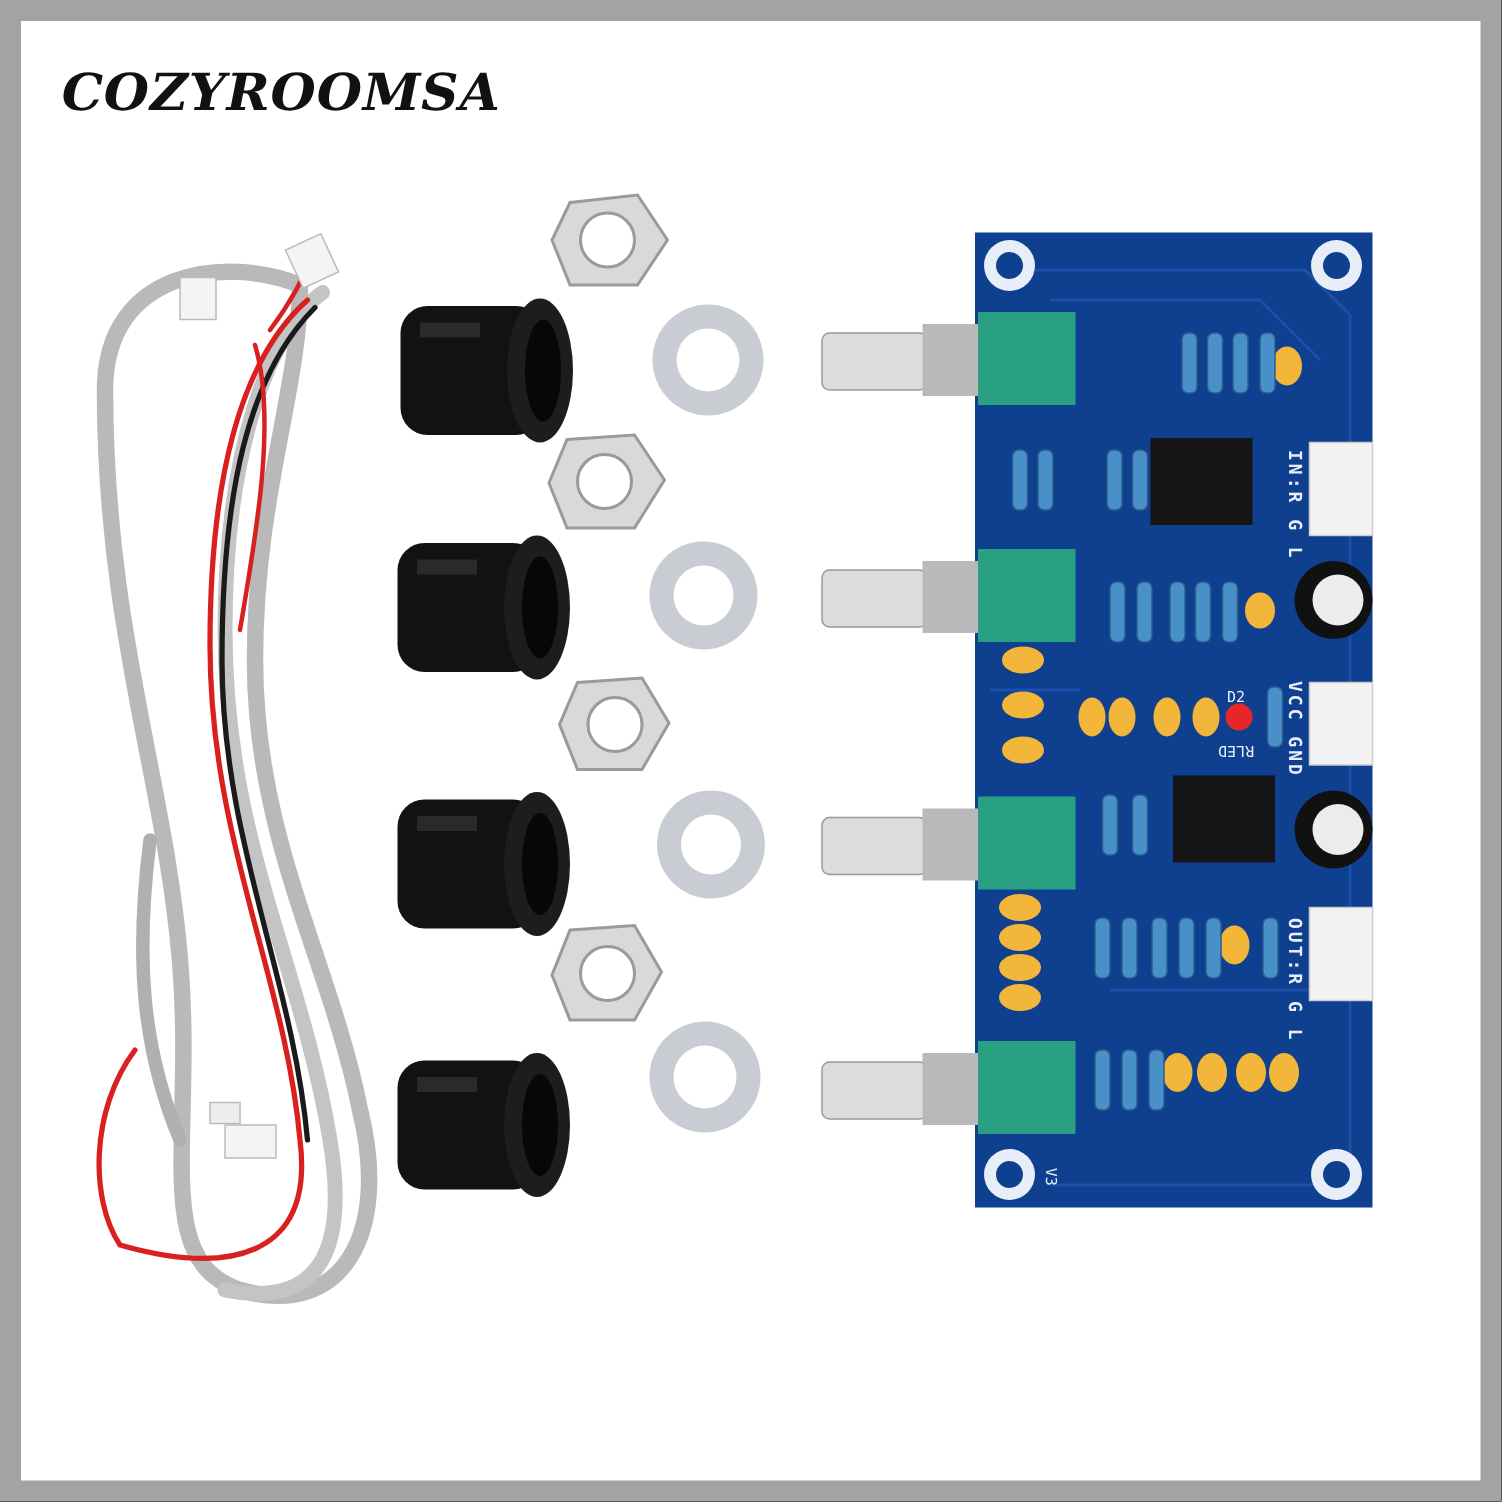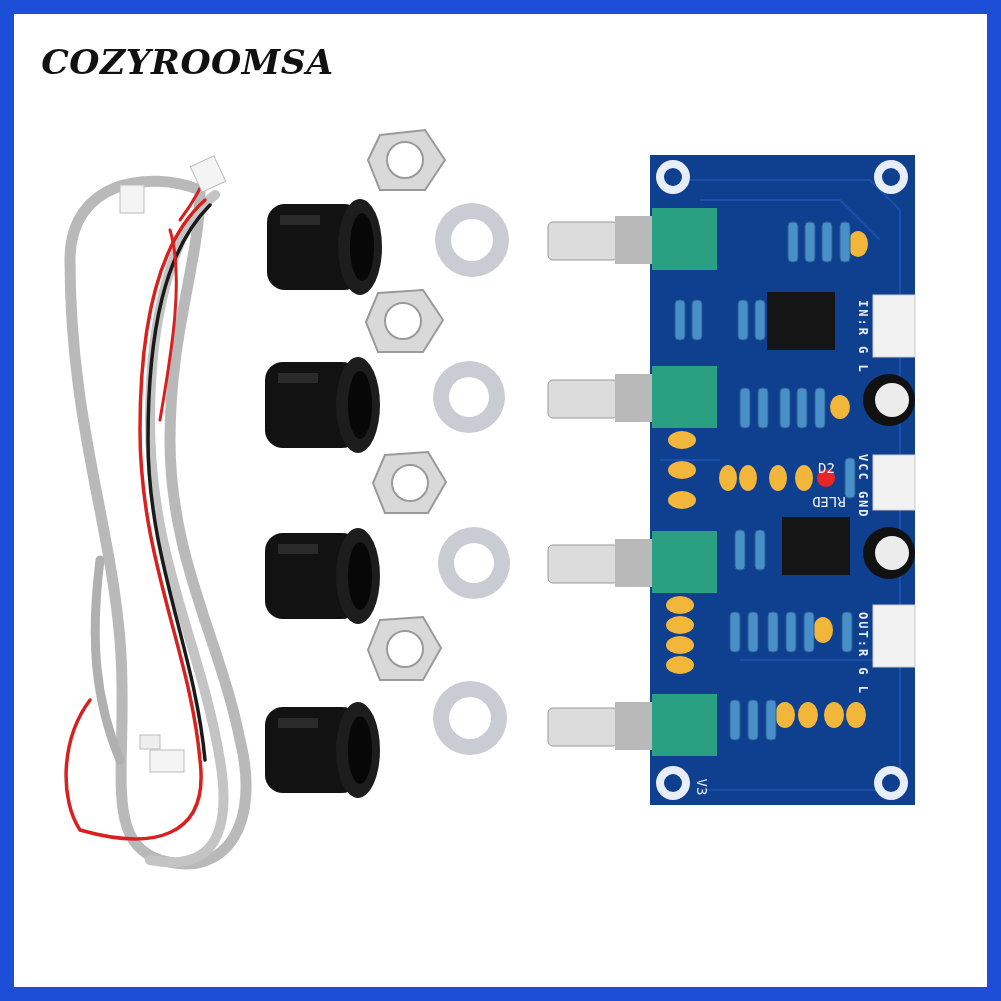--- a/index.html
+++ b/index.html
@@ -1,21 +1,21 @@
 <!DOCTYPE html>
 <html><head>
 <meta charset="utf-8">
 <style>
   html,body{margin:0;padding:0;background:#000;}
-  #frame{position:relative;width:1001px;height:1001px;background:#1d4ed8;overflow:hidden;font-family:"Liberation Sans",sans-serif;}
+  #frame{position:relative;width:1001px;height:1001px;background:#a3a3a3;overflow:hidden;font-family:"Liberation Sans",sans-serif;}
   #canvas{position:absolute;left:14px;top:14px;width:973px;height:973px;background:#ffffff;}
   #logo{position:absolute;left:30px;top:28px;font-family:"DejaVu Serif",serif;font-style:italic;font-weight:bold;font-size:34px;letter-spacing:0.5px;color:#111;transform:scaleX(1.02);}
   svg{position:absolute;left:0;top:0;}
   .pcb-label{position:absolute;color:#e9eef8;font-family:"DejaVu Sans Mono",monospace;font-size:12px;font-weight:bold;writing-mode:vertical-rl;letter-spacing:2px;}
-  .small-label{position:absolute;color:#e9eef8;font-family:"DejaVu Sans Mono",monospace;font-size:14px;}
+  .small-label{position:absolute;color:#e9eef8;font-family:"DejaVu Sans Mono",monospace;font-size:10px;}
 </style>
 </head>
 <body>
 
 <div id="frame">
   <div id="canvas">
 
     <div id="logo">COZYROOMSA</div>
 
     <svg width="973" height="973" viewBox="14 14 973 973">

